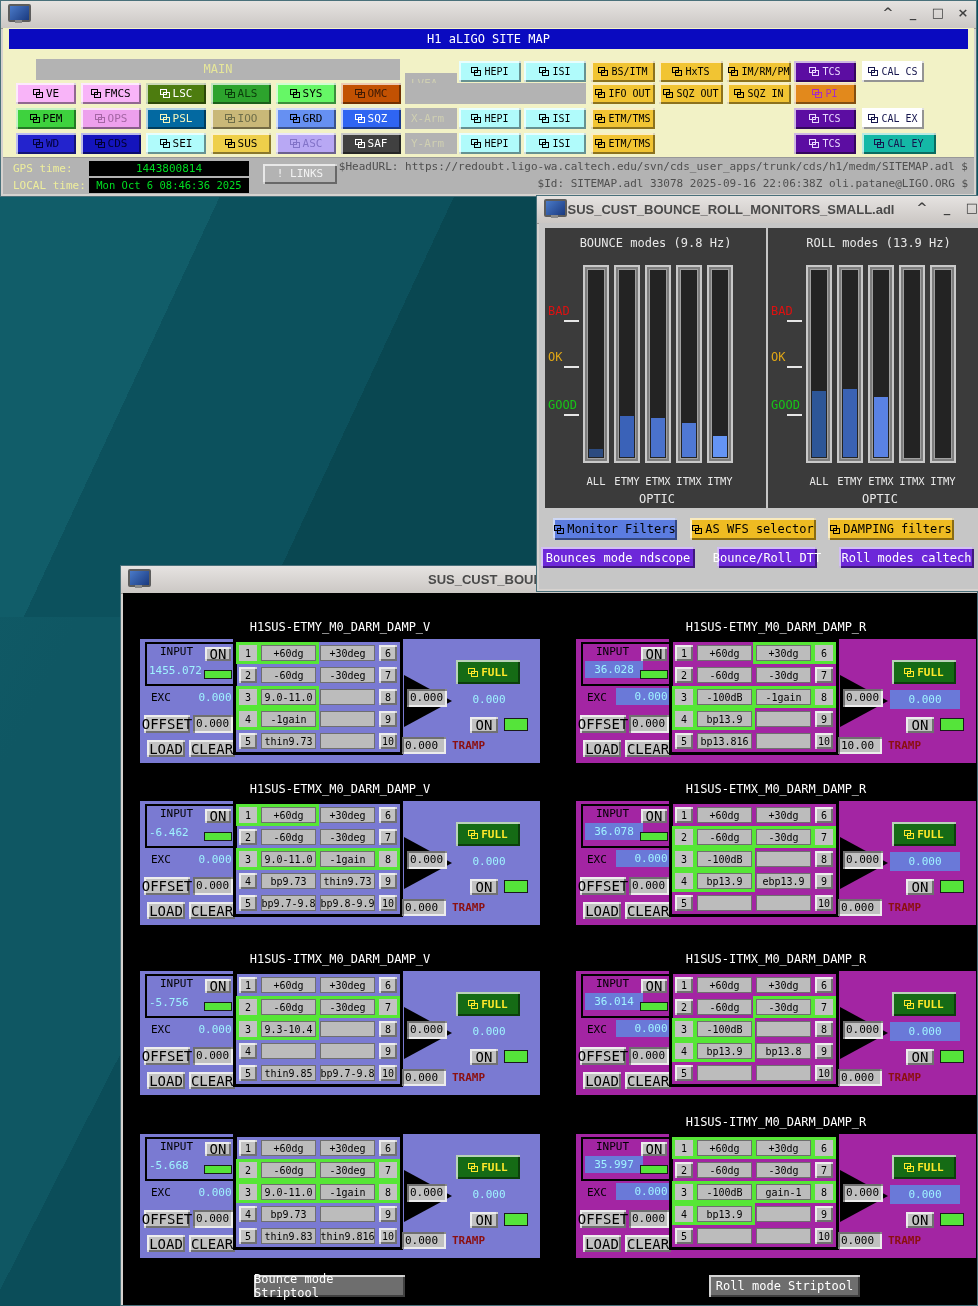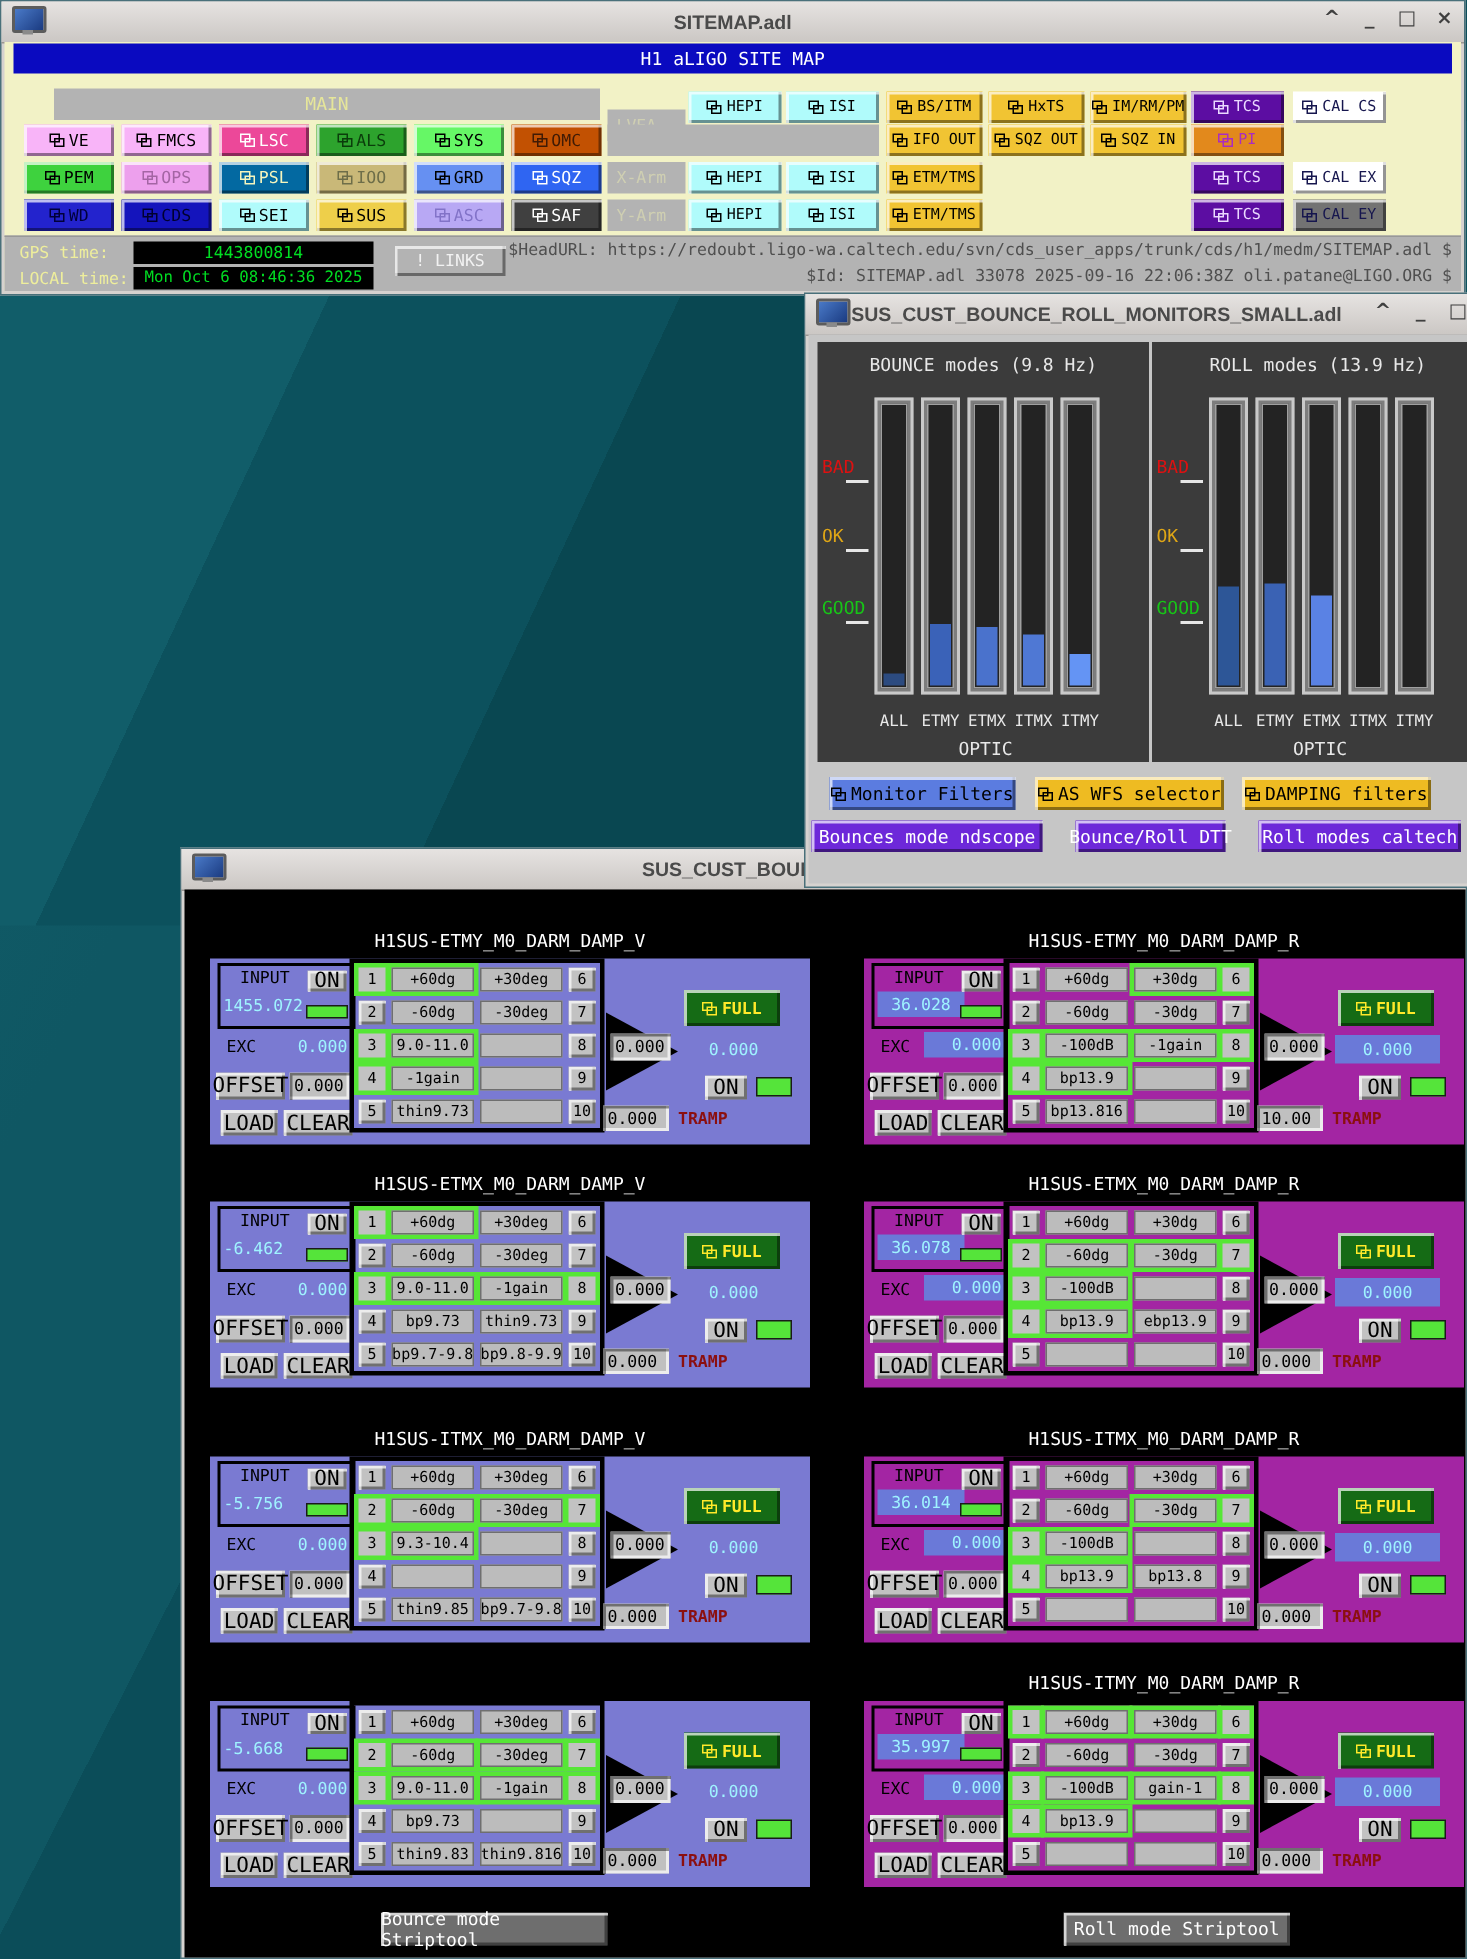--- a/index.html
+++ b/index.html
@@ -82,21 +82,20 @@
 </style>
 </head>
 <body>
 
 <div id="screen">
   <div class="deskshape"></div>
 
   <div class="window" id="win-sitemap" style="left:0;top:0;width:977px;height:197px;z-index:3;">
     <div class="titlebar">
       <span class="compicon"></span>
-      <span class="tb-title">SITEMAP.adl</span>
       <span class="winctrls">
         <span class="wbtn">^</span>
         <span class="wbtn">_</span>
         <span class="wbtn">□</span>
         <span class="wbtn">×</span>
       </span>
     </div>
     <div id="smbody">
       <div class="banner">H1 aLIGO SITE MAP</div>
       <div class="mainhdr">MAIN</div>
@@ -111,21 +110,21 @@
         <div class="headurl" style="top:19px">$Id: SITEMAP.adl 33078 2025-09-16 22:06:38Z oli.patane@LIGO.ORG $</div>
       </div>
     <div class="mbtn raised" style="left: 13px; top: 55px; width: 60px; background: rgb(248, 180, 248); color: rgb(0, 0, 0);">
           <span class="rd"></span>
           <span>VE</span>
         </div>
         <div class="mbtn raised" style="left: 78px; top: 55px; width: 60px; background: rgb(248, 180, 248); color: rgb(0, 0, 0);">
           <span class="rd"></span>
           <span>FMCS</span>
         </div>
-        <div class="mbtn raised" style="left: 143px; top: 55px; width: 60px; background: #ec4899; color: rgb(255, 255, 255); text-align: center;">
+        <div class="mbtn raised" style="left: 143px; top: 55px; width: 60px; background: #4d7c0f; color: rgb(255, 255, 255); text-align: center;">
           <span class="rd"></span>
           <span>LSC</span>
         </div>
         <div class="mbtn raised" style="left: 208px; top: 55px; width: 60px; background: rgb(45, 163, 45); color: rgb(11, 61, 11);">
           <span class="rd"></span>
           <span>ALS</span>
         </div>
         <div class="mbtn raised" style="left: 273px; top: 55px; width: 60px; background: rgb(102, 247, 102); color: rgb(0, 0, 0);">
           <span class="rd"></span>
           <span>SYS</span>
@@ -259,21 +258,21 @@
           <span>ISI</span>
         </div>
         <div class="mbtn raised" style="left: 588px; top: 105px; width: 64px; background: rgb(241, 196, 51); color: rgb(0, 0, 0); font-size: 10px;">
           <span class="rd"></span>
           <span>ETM/TMS</span>
         </div>
         <div class="mbtn raised" style="left: 791px; top: 105px; width: 62px; background: rgb(92, 13, 162); color: rgb(234, 217, 255); font-size: 10px;">
           <span class="rd"></span>
           <span>TCS</span>
         </div>
-        <div class="mbtn raised" style="left: 859px; top: 105px; width: 62px; background: #737373; color: rgb(22, 22, 78); font-size: 10px;">
+        <div class="mbtn raised" style="left: 859px; top: 105px; width: 74px; background: #14b8a6; color: rgb(22, 22, 78); font-size: 10px;">
           <span class="rd"></span>
           <span>CAL EY</span>
         </div>
       </div>
   </div>
 
   <div class="window" id="win-damp" style="left:120px;top:565px;width:858px;height:741px;z-index:2;">
     <div class="titlebar">
       <span class="compicon"></span>
       <span class="tb-title" style="left:307px;right:auto;text-align:left">SUS_CUST_BOUNC</span>

